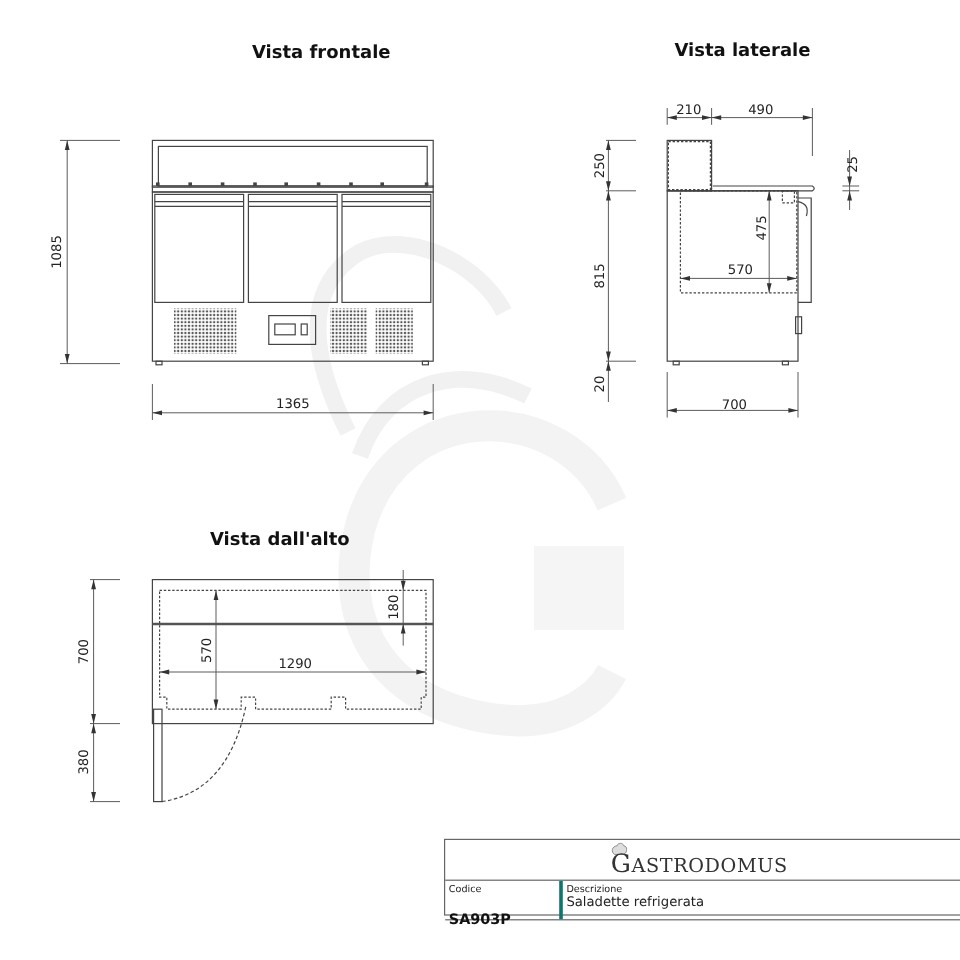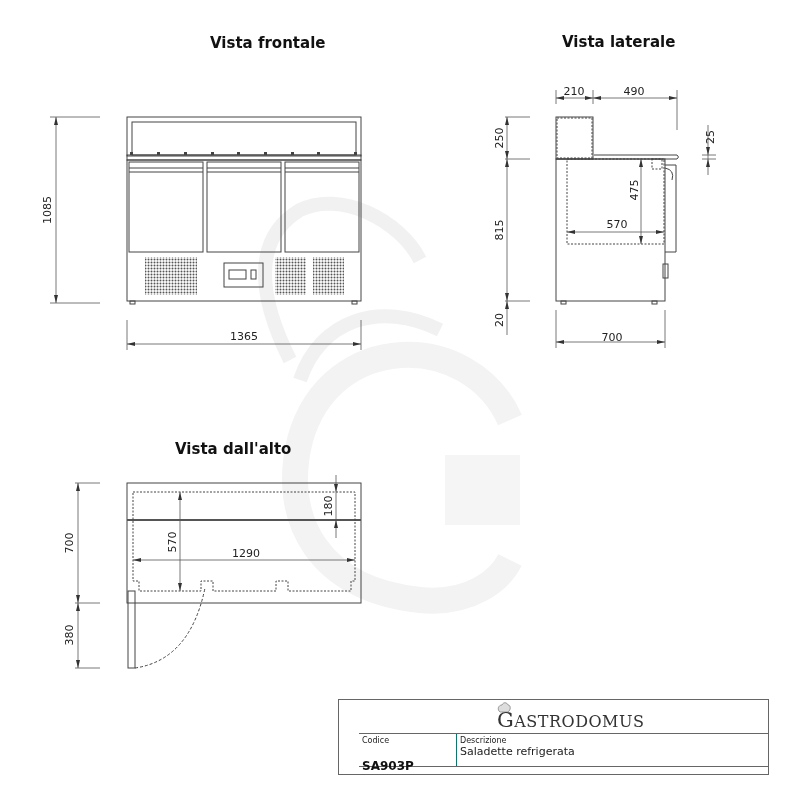--- a/index.html
+++ b/index.html
@@ -1,25 +1,25 @@
 <!DOCTYPE html>
 <html><head>
 <meta charset="utf-8">
 <style>
   html, body { margin:0; padding:0; background:#ffffff; }
   body { width:800px; height:800px; position:relative; overflow:hidden; font-family:"DejaVu Sans", sans-serif; color:#111; }
   .title { position:absolute; font-weight:bold; font-size:15px; color:#111; }
   svg { position:absolute; left:0; top:0; }
   .dim { font-family:"DejaVu Sans", sans-serif; font-size:11px; fill:#222; }
-  .tblock { position:absolute; left:338px; top:699px; width:431px; height:76px; border:1px solid #666; box-sizing:border-box; font-family:"DejaVu Sans", sans-serif;padding-left:20px; }
+  .tblock { position:absolute; left:370px; top:699px; width:431px; height:64px; border:1px solid #666; box-sizing:border-box; font-family:"DejaVu Sans", sans-serif; }
   .tb-logo { height:33px; border-bottom:1px solid #666; position:relative; }
   .tb-logo .brand { position:absolute; left:138px; top:8px; font-family:"DejaVu Serif", serif; font-size:16px; color:#333; letter-spacing:0.5px; }
   .tb-logo .brand .big { font-size:21px; }
   .tb-mid { height:32px; border-bottom:1px solid #666; display:flex; }
-  .tb-code { width:98px; border-right:1px solid #0f766e; padding:2px 3px; box-sizing:border-box; }
+  .tb-code { width:98px; border-right:3px solid #0f766e; padding:2px 3px; box-sizing:border-box; }
   .tb-desc { flex:1; padding:2px 3px; box-sizing:border-box; }
   .lbl { font-size:8px; color:#222; line-height:9px; }
   .code { font-size:12px; font-weight:bold; color:#111; margin-top:14px; }
   .desc { font-size:11px; color:#222; margin-top:0px; }
   .tb-foot { font-size:8.5px; padding:5px 3px; color:#222; }
   .tb-foot b { font-weight:bold; }
 </style>
 </head>
 <body>
 

